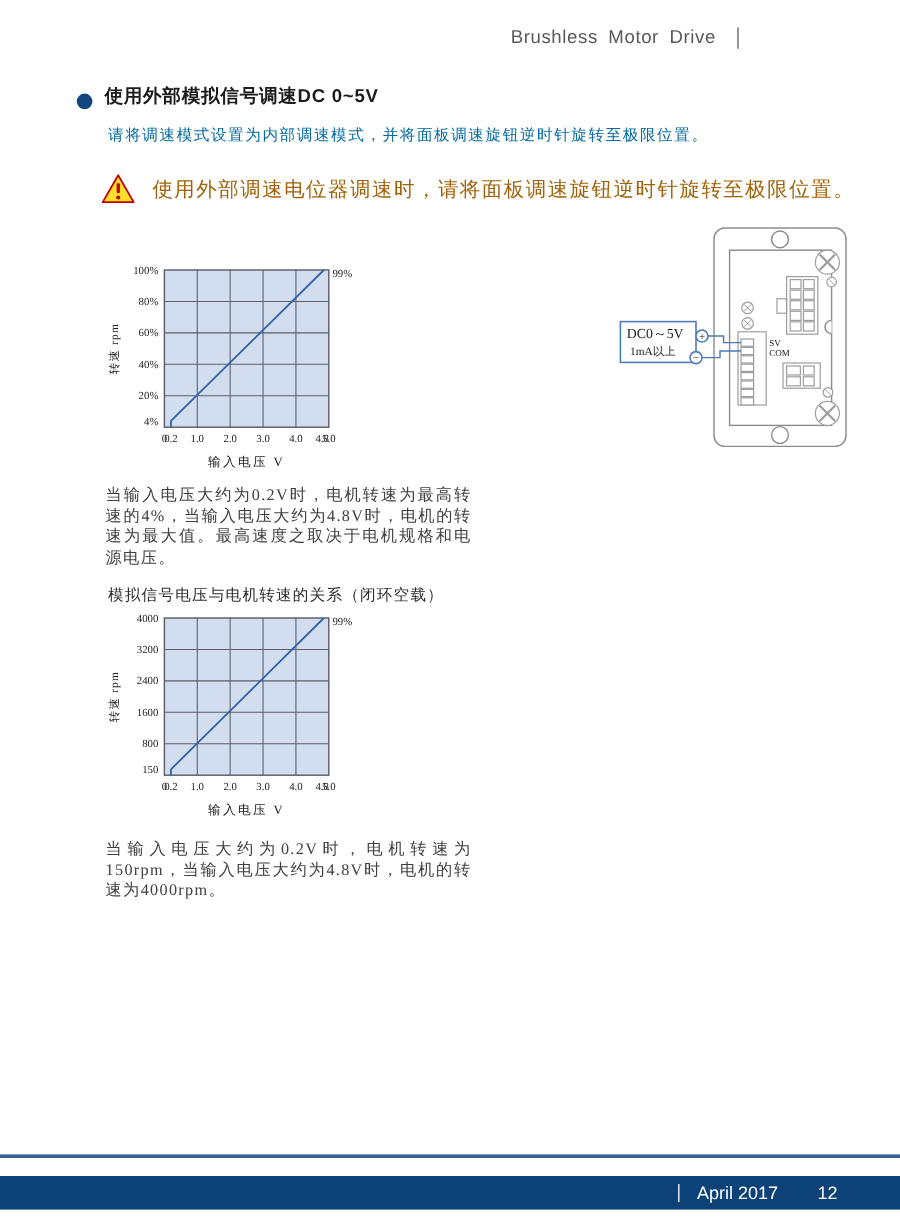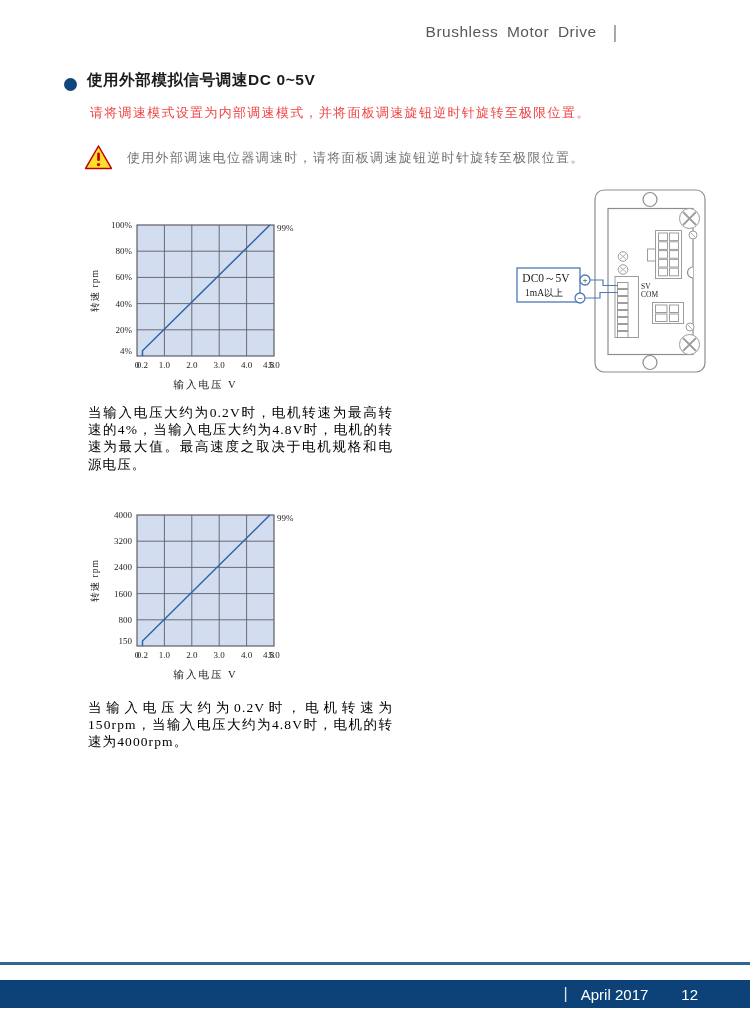--- a/index.html
+++ b/index.html
@@ -6,31 +6,31 @@
   .page{position:relative;width:750px;height:1017px;background:#ffffff;font-family:"Liberation Serif",serif;overflow:hidden;}
 
   .header{position:absolute;top:21px;left:0;width:618px;display:flex;justify-content:flex-end;align-items:center;gap:16px;
           font-family:Liberation Sans, sans-serif;font-size:15.5px;color:#57585a;letter-spacing:.5px;word-spacing:4px;}
   .header-sep{color:#8d9093;font-size:19px;font-weight:300;}
 
   .heading{position:absolute;top:70px;left:64px;display:flex;align-items:flex-end;gap:10px;}
   .bullet{width:13px;height:13px;border-radius:50%;background:#11457e;flex:0 0 auto;}
   .heading-text{font-family:"Liberation Sans",sans-serif;font-weight:bold;font-size:15.5px;color:#1b1b1b;letter-spacing:.6px;white-space:nowrap;}
 
-  .intro{position:absolute;top:104px;left:90px;font-size:13px;color:#ef4444;letter-spacing:1.3px;white-space:nowrap;}
+  .intro{position:absolute;top:104px;left:90px;font-size:13px;color:#0369a1;letter-spacing:1.3px;white-space:nowrap;}
 
   .warning{position:absolute;top:144px;left:84px;display:flex;align-items:center;gap:14px;}
-  .warning-text{font-size:13px;color:#737373;letter-spacing:1.3px;white-space:nowrap;}
+  .warning-text{font-size:17px;color:#a16207;letter-spacing:1.3px;white-space:nowrap;}
 
   .chart-title{position:absolute;left:90px;font-size:13px;color:#2c2c2c;letter-spacing:1px;white-space:nowrap;}
   .t1{top:196px;} .t2{top:487px;}
   .chart{position:absolute;left:85px;}
   .c1{top:215px;} .c2{top:505px;}
 
-  .para{position:absolute;left:88px;width:305px;font-size:13.5px;line-height:17.2px;color:#000000;letter-spacing:1.1px;text-align:justify;}
+  .para{position:absolute;left:88px;width:305px;font-size:13.5px;line-height:17.2px;color:#404040;letter-spacing:1.1px;text-align:justify;}
   .p1{top:404px;} .p2{top:699px;}
 
   .panel-diagram{position:absolute;left:512px;top:183px;}
   .panel-diagram .g{fill:#fff;stroke:#8d8d8d;stroke-width:1.2;}
   .panel-diagram .g2{fill:#fff;stroke:#9d9d9d;stroke-width:1;}
   .panel-diagram .gw{stroke:#9d9d9d;stroke-width:1.8;fill:none;}
   .panel-diagram .gt{stroke:#9d9d9d;stroke-width:.8;fill:none;}
   .panel-diagram .blue{fill:#fff;stroke:#4d79b8;stroke-width:1.3;}
   .panel-diagram .wire{fill:none;stroke:#4d79b8;stroke-width:1.2;}
   .panel-diagram text{fill:#1a1a1a;font-family:"Liberation Serif",serif;}
@@ -94,20 +94,21 @@
         <text x="183.51999999999998" y="153" font-size="9" text-anchor="middle" font-family="&quot;Liberation Serif&quot;,serif" fill="#1d1d1d">4.8</text>
         <text x="189" y="153" font-size="9" text-anchor="middle" font-family="&quot;Liberation Serif&quot;,serif" fill="#1d1d1d">5.0</text>
         <polyline points="57.480000000000004,141 57.480000000000004,135.76 184.89,10" fill="none" stroke="#2f64a8" stroke-width="1.5"></polyline>
         <text x="192" y="16" font-size="9" text-anchor="start" font-family="&quot;Liberation Serif&quot;,serif" fill="#1d1d1d">99%</text>
         <text x="120.5" y="173" font-size="10.5" text-anchor="middle" letter-spacing="2" font-family="&quot;Liberation Serif&quot;,serif" fill="#1d1d1d">输入电压  V</text>
         <text x="13" y="75.5" font-size="9.5" text-anchor="middle" transform="rotate(-90 13 75.5)" letter-spacing="1" font-family="&quot;Liberation Serif&quot;,serif" fill="#1d1d1d">转速 rpm</text>
       </svg></div>
 
   <div class="para p1">当输入电压大约为0.2V时，电机转速为最高转速的4%，当输入电压大约为4.8V时，电机的转速为最大值。最高速度之取决于电机规格和电源电压。</div>
 
+  <div class="chart-title t2">模拟信号电压与电机转速的关系（闭环空载）</div>
   <div class="chart c2"><svg width="262" height="178" viewBox="0 0 262 178">
         <rect x="52" y="10" width="137" height="131" fill="#d3ddf0"></rect>
         <line x1="79.4" y1="10" x2="79.4" y2="141" stroke="#5d5d68" stroke-width="0.9"></line>
         <line x1="106.80000000000001" y1="10" x2="106.80000000000001" y2="141" stroke="#5d5d68" stroke-width="0.9"></line>
         <line x1="134.2" y1="10" x2="134.2" y2="141" stroke="#5d5d68" stroke-width="0.9"></line>
         <line x1="161.60000000000002" y1="10" x2="161.60000000000002" y2="141" stroke="#5d5d68" stroke-width="0.9"></line>
         <line x1="52" y1="114.8" x2="189" y2="114.8" stroke="#5d5d68" stroke-width="0.9"></line>
         <line x1="52" y1="88.6" x2="189" y2="88.6" stroke="#5d5d68" stroke-width="0.9"></line>
         <line x1="52" y1="62.400000000000006" x2="189" y2="62.400000000000006" stroke="#5d5d68" stroke-width="0.9"></line>
         <line x1="52" y1="36.19999999999999" x2="189" y2="36.19999999999999" stroke="#5d5d68" stroke-width="0.9"></line>

